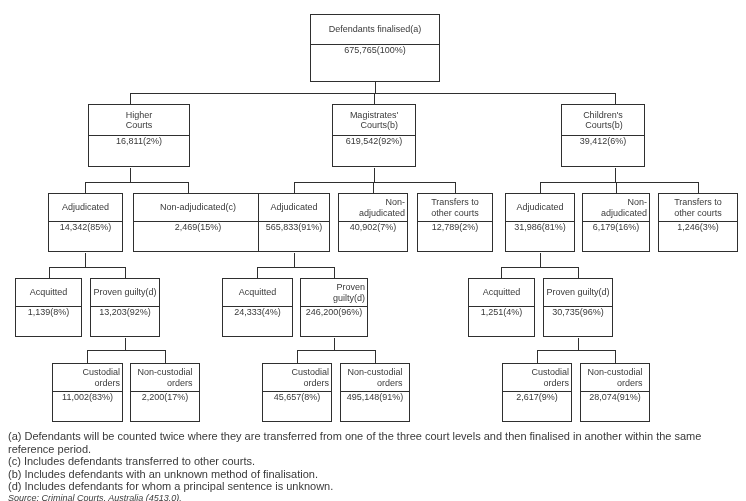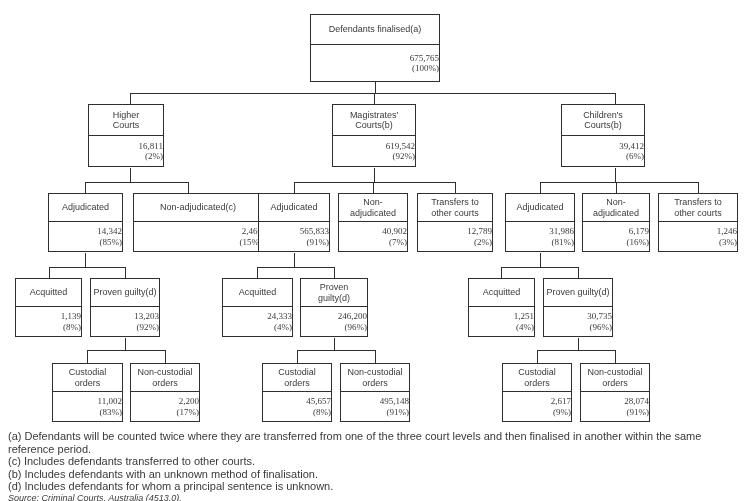--- a/index.html
+++ b/index.html
@@ -8,23 +8,23 @@
     font-family:"Liberation Sans", sans-serif;color:#3a3a3a;
   }
   #connectors{position:absolute;left:0;top:0;width:746px;height:501px;}
   #connectors line{stroke:#2f2f2f;stroke-width:1;shape-rendering:crispEdges;}
   .node{
     position:absolute;border:1px solid #2f2f2f;background:#ffffff;box-sizing:border-box;
     text-align:center;font-size:9px;line-height:10.5px;
   }
   .bt{
     display:flex;align-items:center;justify-content:center;
-    border-bottom:1px solid #2f2f2f;white-space:pre-line;padding:0 2px;box-sizing:border-box;
+    border-bottom:1px solid #2f2f2f;white-space:pre-line;padding:0 2px;box-sizing:border-box;text-align:right;
   }
-  .bv{display:flex;flex-direction:column;align-items:flex-end;justify-content:center;font-family:Liberation Serif, serif;}
+  .bv{display:flex;flex-direction:row;align-items:flex-start;justify-content:center;}
   .n1 .bt{height:30px}.n1 .bv{height:36px}
   .n2 .bt{height:31px}.n2 .bv{height:30px}
   .ns .bt{height:28px}.ns .bv{height:29px}
   #footnotes{position:absolute;left:8px;top:430px;width:736px;font-size:11px;line-height:12.5px;}
   #source-line{position:absolute;left:8px;top:482px;width:736px;font-size:9px;font-style:italic;margin-top:11px;}
 </style>
 </head>
 <body>
 
 <div id="stage">
@@ -82,21 +82,21 @@
   </svg>
 
   <div class="node n1" style="left:310px;top:14px;width:130px">
     <div class="bt">Defendants finalised(a)</div>
     <div class="bv">
       <div>675,765</div>
       <div>(100%)</div>
     </div>
   </div>
 
-  <div class="node n2" style="left:88px;top:104px;width:76px">
+  <div class="node n2" style="left:88px;top:104px;width:102px">
     <div class="bt">Higher
 Courts</div>
     <div class="bv">
       <div>16,811</div>
       <div>(2%)</div>
     </div>
   </div>
   <div class="node n2" style="left:332px;top:104px;width:84px">
     <div class="bt">Magistrates'
 Courts(b)</div>

